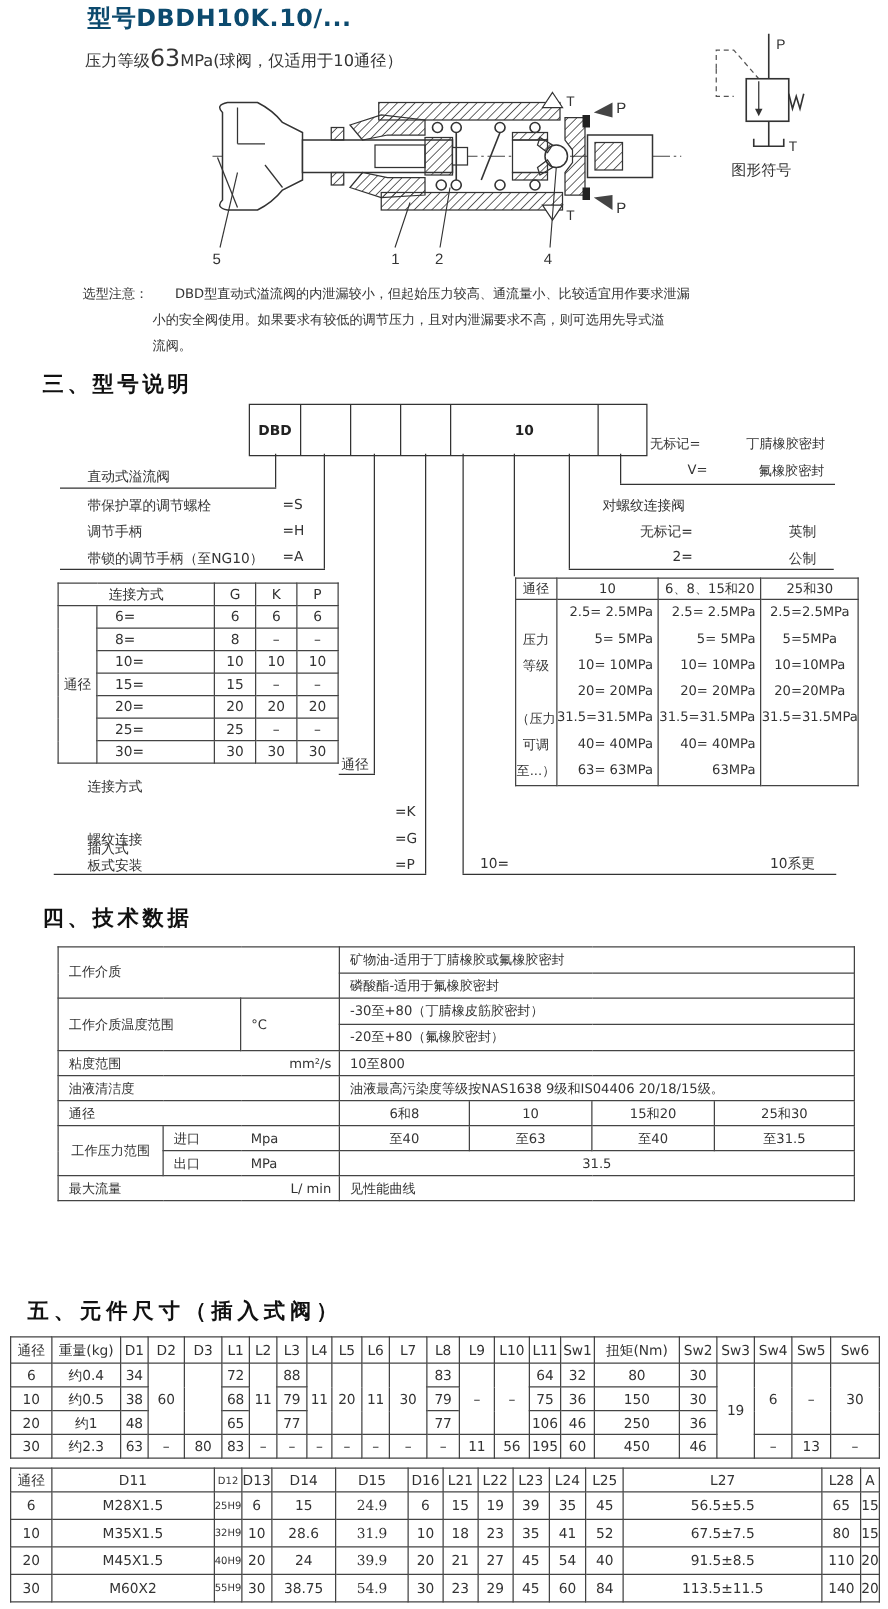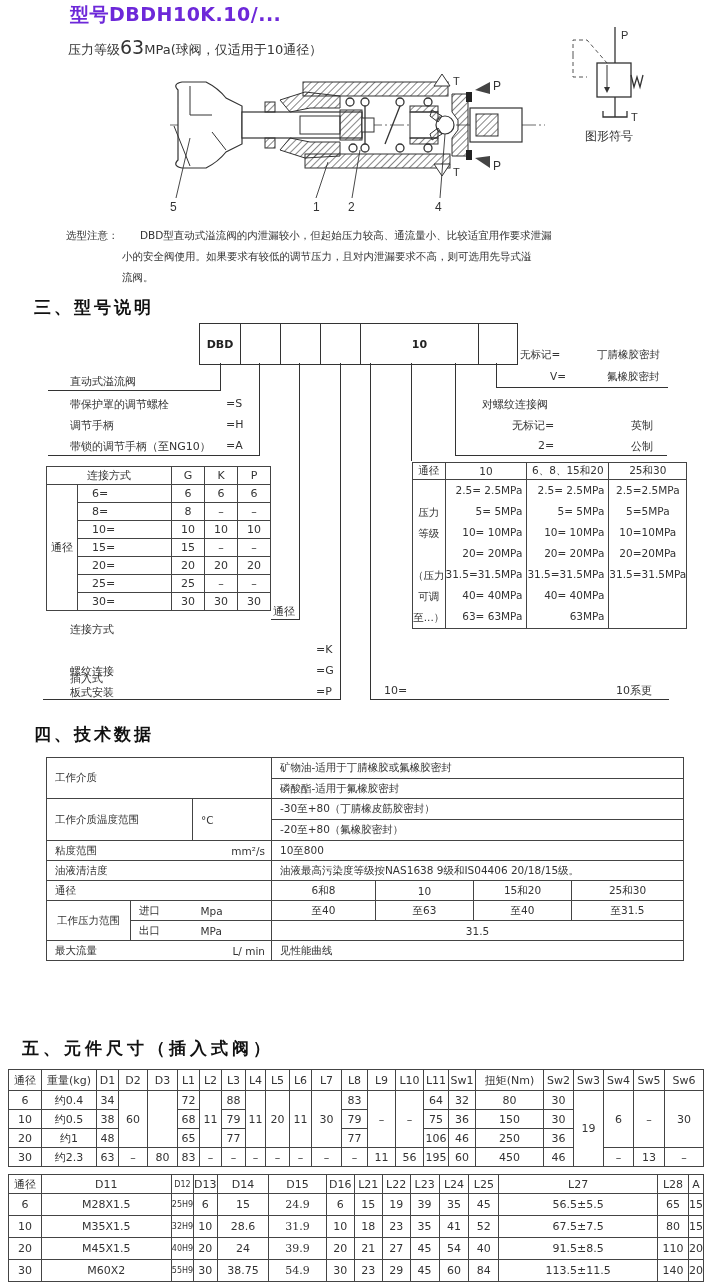--- a/index.html
+++ b/index.html
@@ -1,19 +1,19 @@
 <!DOCTYPE html>
 <html><head>
 <meta charset="utf-8">
 <style>
   html,body{margin:0;padding:0;background:#fff;}
   body{width:710px;height:1287px;position:relative;overflow:hidden;font-family:"DejaVu Sans","Liberation Sans",sans-serif;color:#222;}
   .abs{position:absolute;}
   .t{position:absolute;white-space:nowrap;font-size:11px;color:#333;}
-  .title{font-size:19px;font-weight:bold;color:#6d28d9;left:70px;top:2px;letter-spacing:0.5px;}
+  .title{font-size:19px;font-weight:bold;color:#0c4a6e;left:70px;top:2px;letter-spacing:0.5px;}
   .subtitle{font-size:13px;left:68px;top:36px;color:#333;}
   .subtitle .big{font-size:19px;}
   .h2{font-size:17px;font-weight:bold;color:#111;letter-spacing:3px;}
   .note{font-size:10.5px;color:#333;line-height:21px;}
   .ln{position:absolute;background:#333;}
   table{border-collapse:collapse;position:absolute;font-size:11px;color:#333;}
   td{border:1px solid #444;padding:0;text-align:center;white-space:nowrap;}
   td.l{text-align:left;padding-left:8px;}
   .sym-label{font-size:12px;}
 </style>

